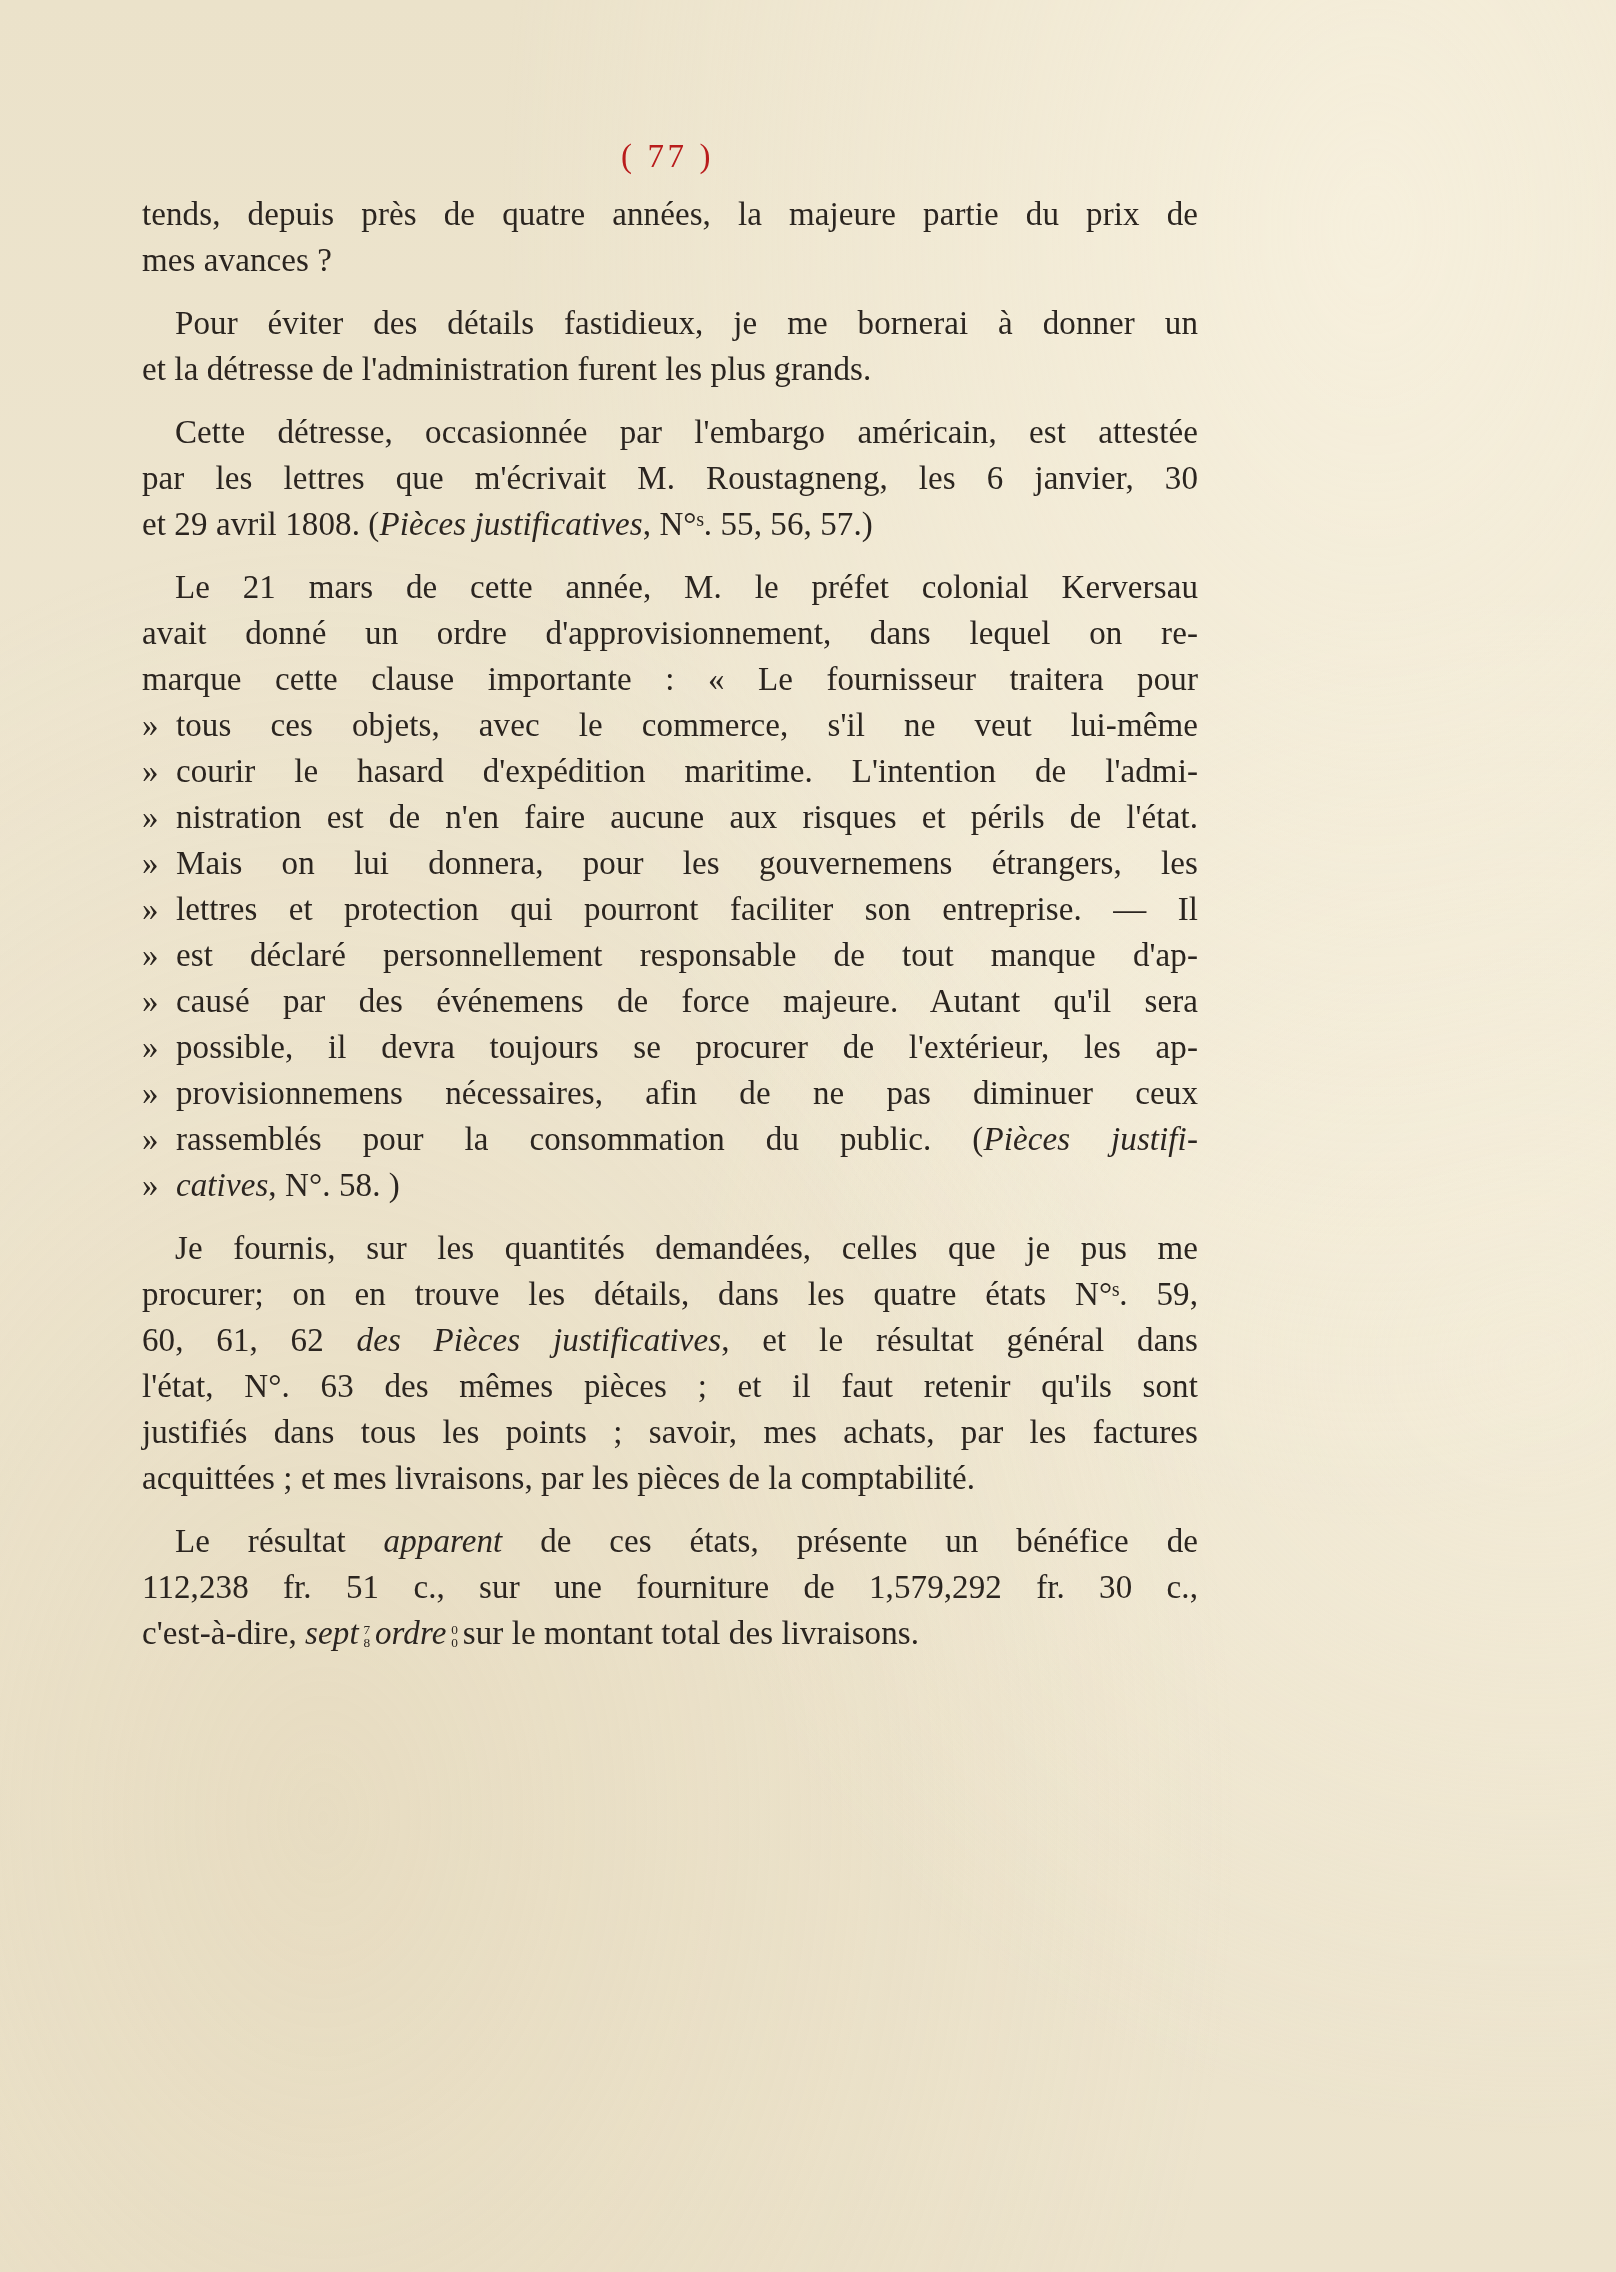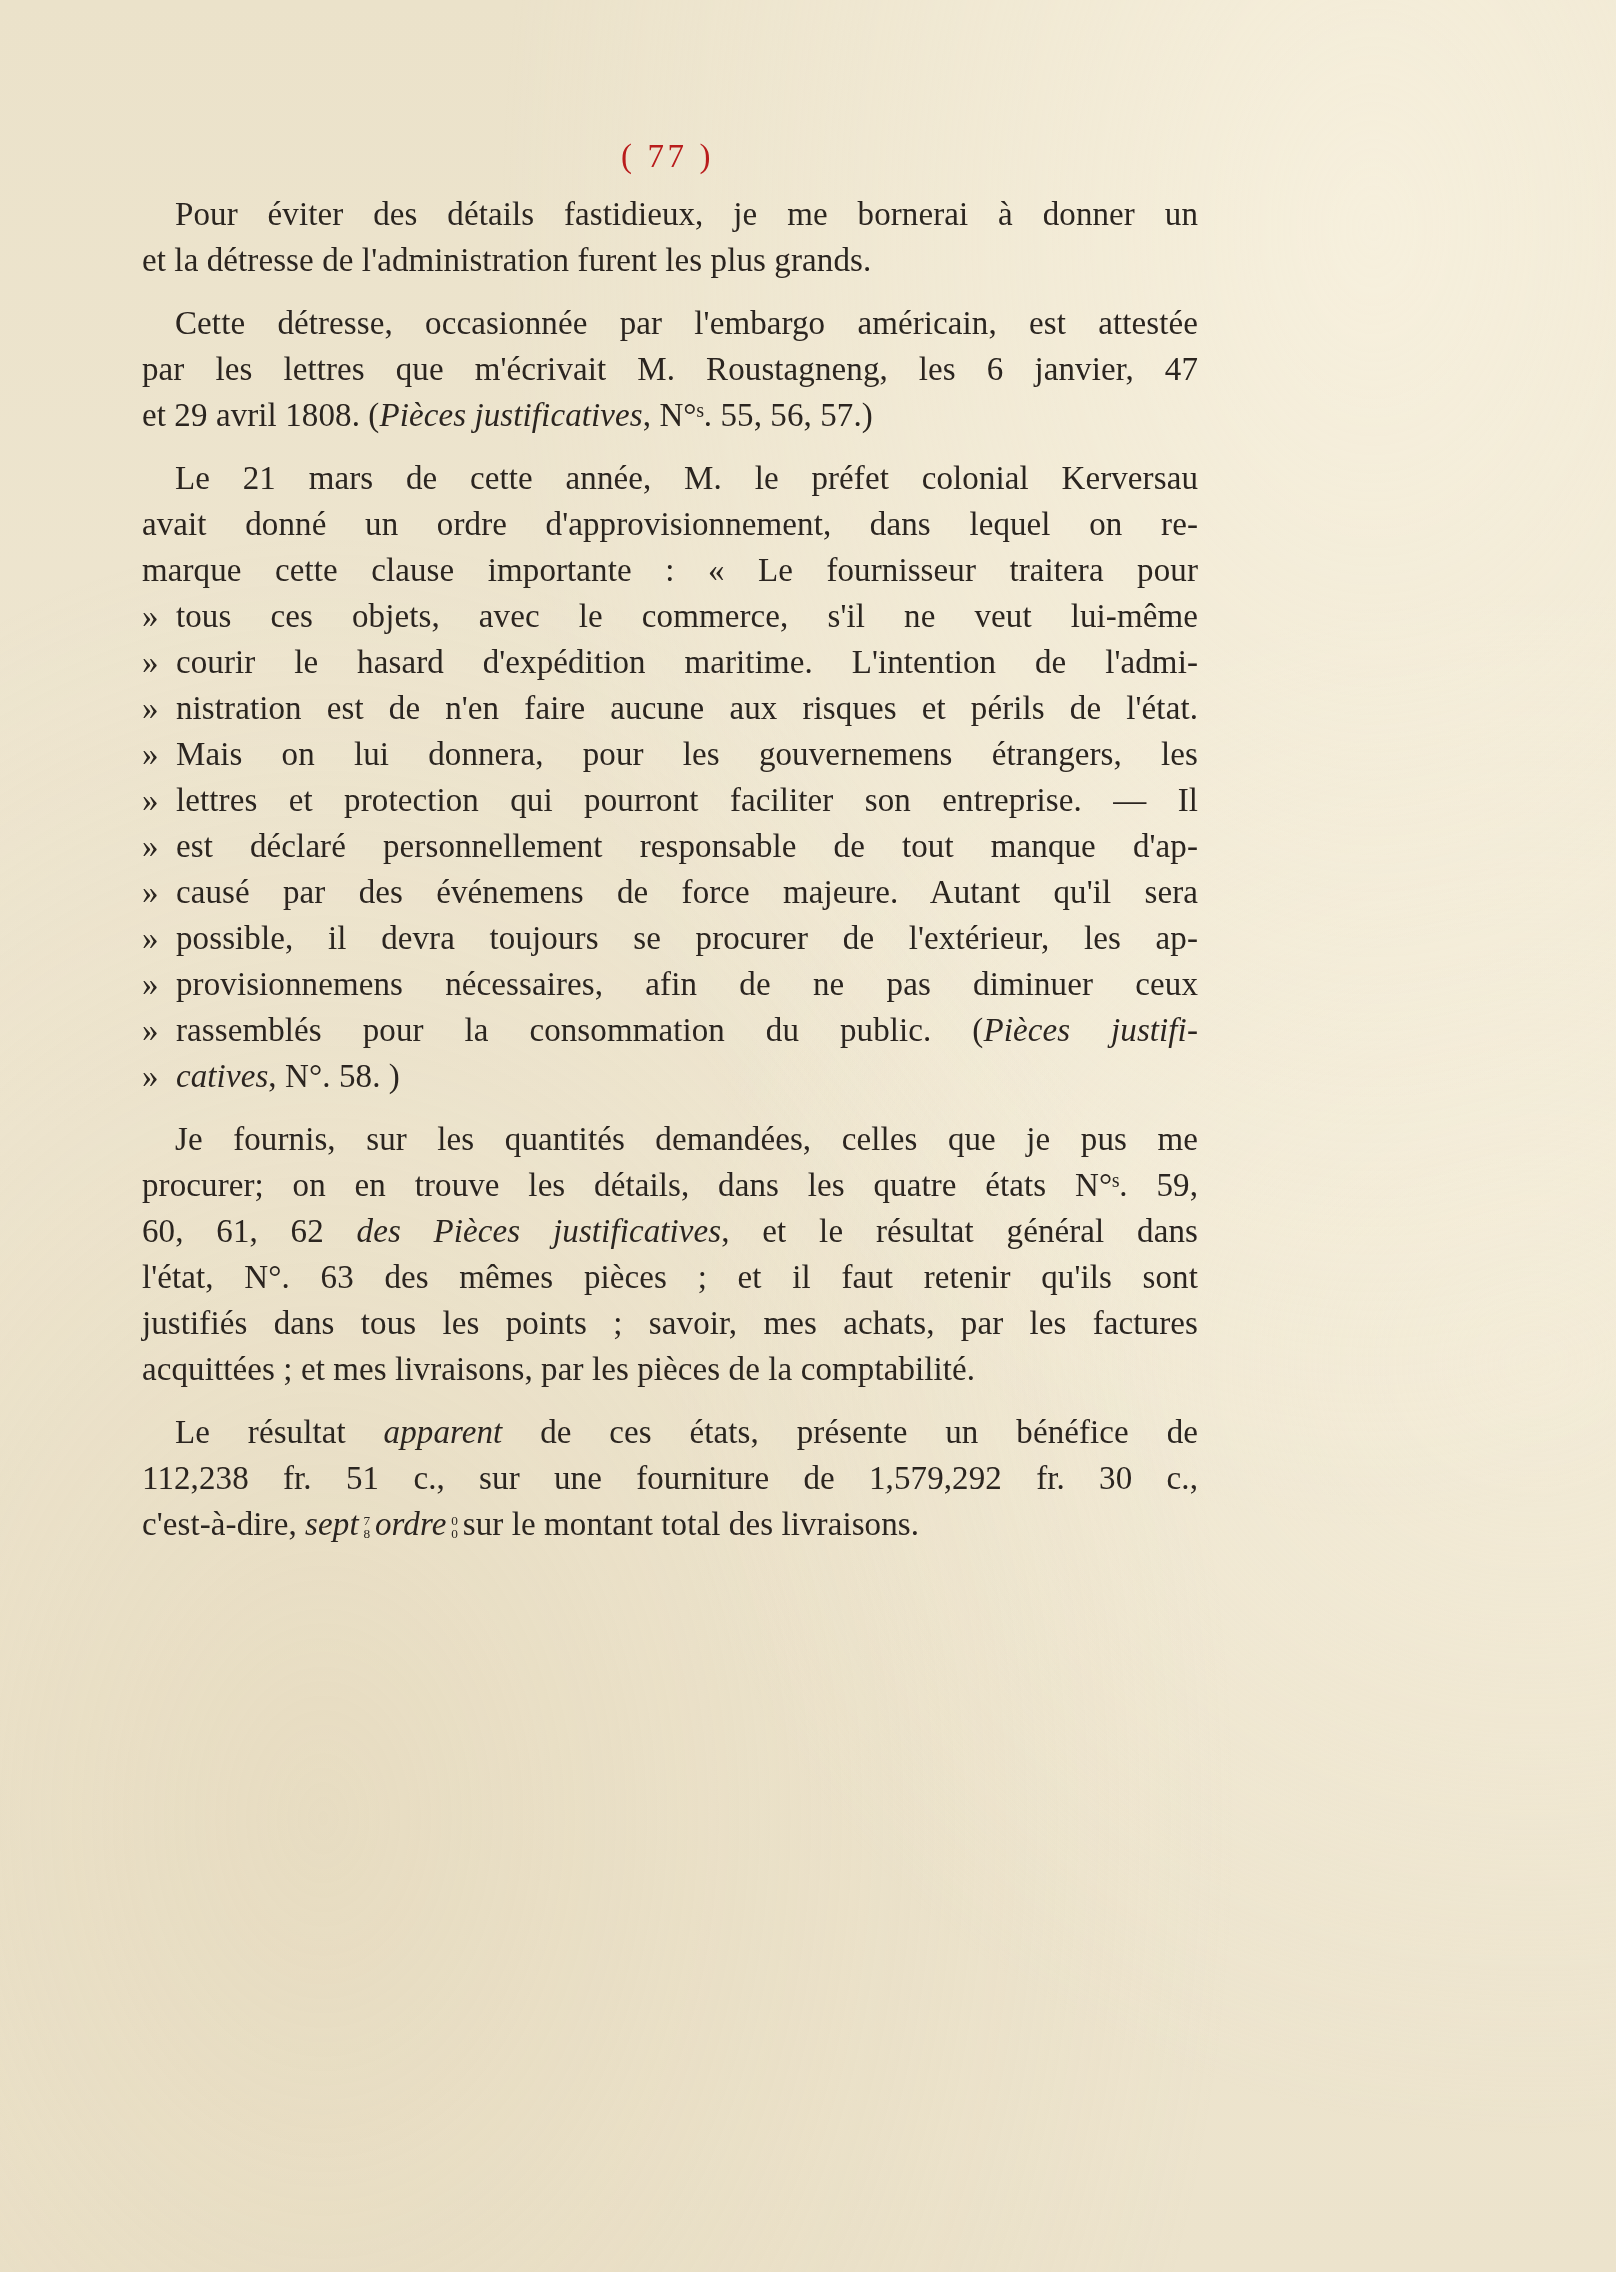--- a/index.html
+++ b/index.html
@@ -41,29 +41,33 @@
 </style>
 </head>
 <body>
 
 <div class="page">
 
   <div class="page-number">( 77 )</div>
 
   <div class="text-block">
 
+    <div class="para">
+      <span class="line">tends, depuis près de quatre années, la majeure partie du prix de</span>
+      <span class="line last">mes avances ?</span>
+    </div>
 
     <div class="para">
       <span class="line indent">Pour éviter des détails fastidieux, je me bornerai à donner un</span>
       <span class="line last">et la détresse de l'administration furent les plus grands.</span>
     </div>
 
     <div class="para">
       <span class="line indent">Cette détresse, occasionnée par l'embargo américain, est attestée</span>
-      <span class="line">par les lettres que m'écrivait M. Roustagneng, les 6 janvier, 47</span>
+      <span class="line">par les lettres que m'écrivait M. Roustagneng, les 6 janvier, 30</span>
       <span class="line last"><span>et 29 avril 1808. (</span><i>Pièces justificatives</i><span>, N°ˢ. 55, 56, 57.)</span></span>
     </div>
 
     <div class="para">
       <span class="line indent">Le 21 mars de cette année, M. le préfet colonial Kerversau</span>
       <span class="line">avait donné un ordre d'approvisionnement, dans lequel on re-</span>
       <span class="line">marque cette clause importante : « Le fournisseur traitera pour</span>
 
       <span class="line quote"><span class="q">»</span><span>tous ces objets, avec le commerce, s'il ne veut lui-même</span></span>
       <span class="line quote"><span class="q">»</span><span>courir le hasard d'expédition maritime. L'intention de l'admi-</span></span>

